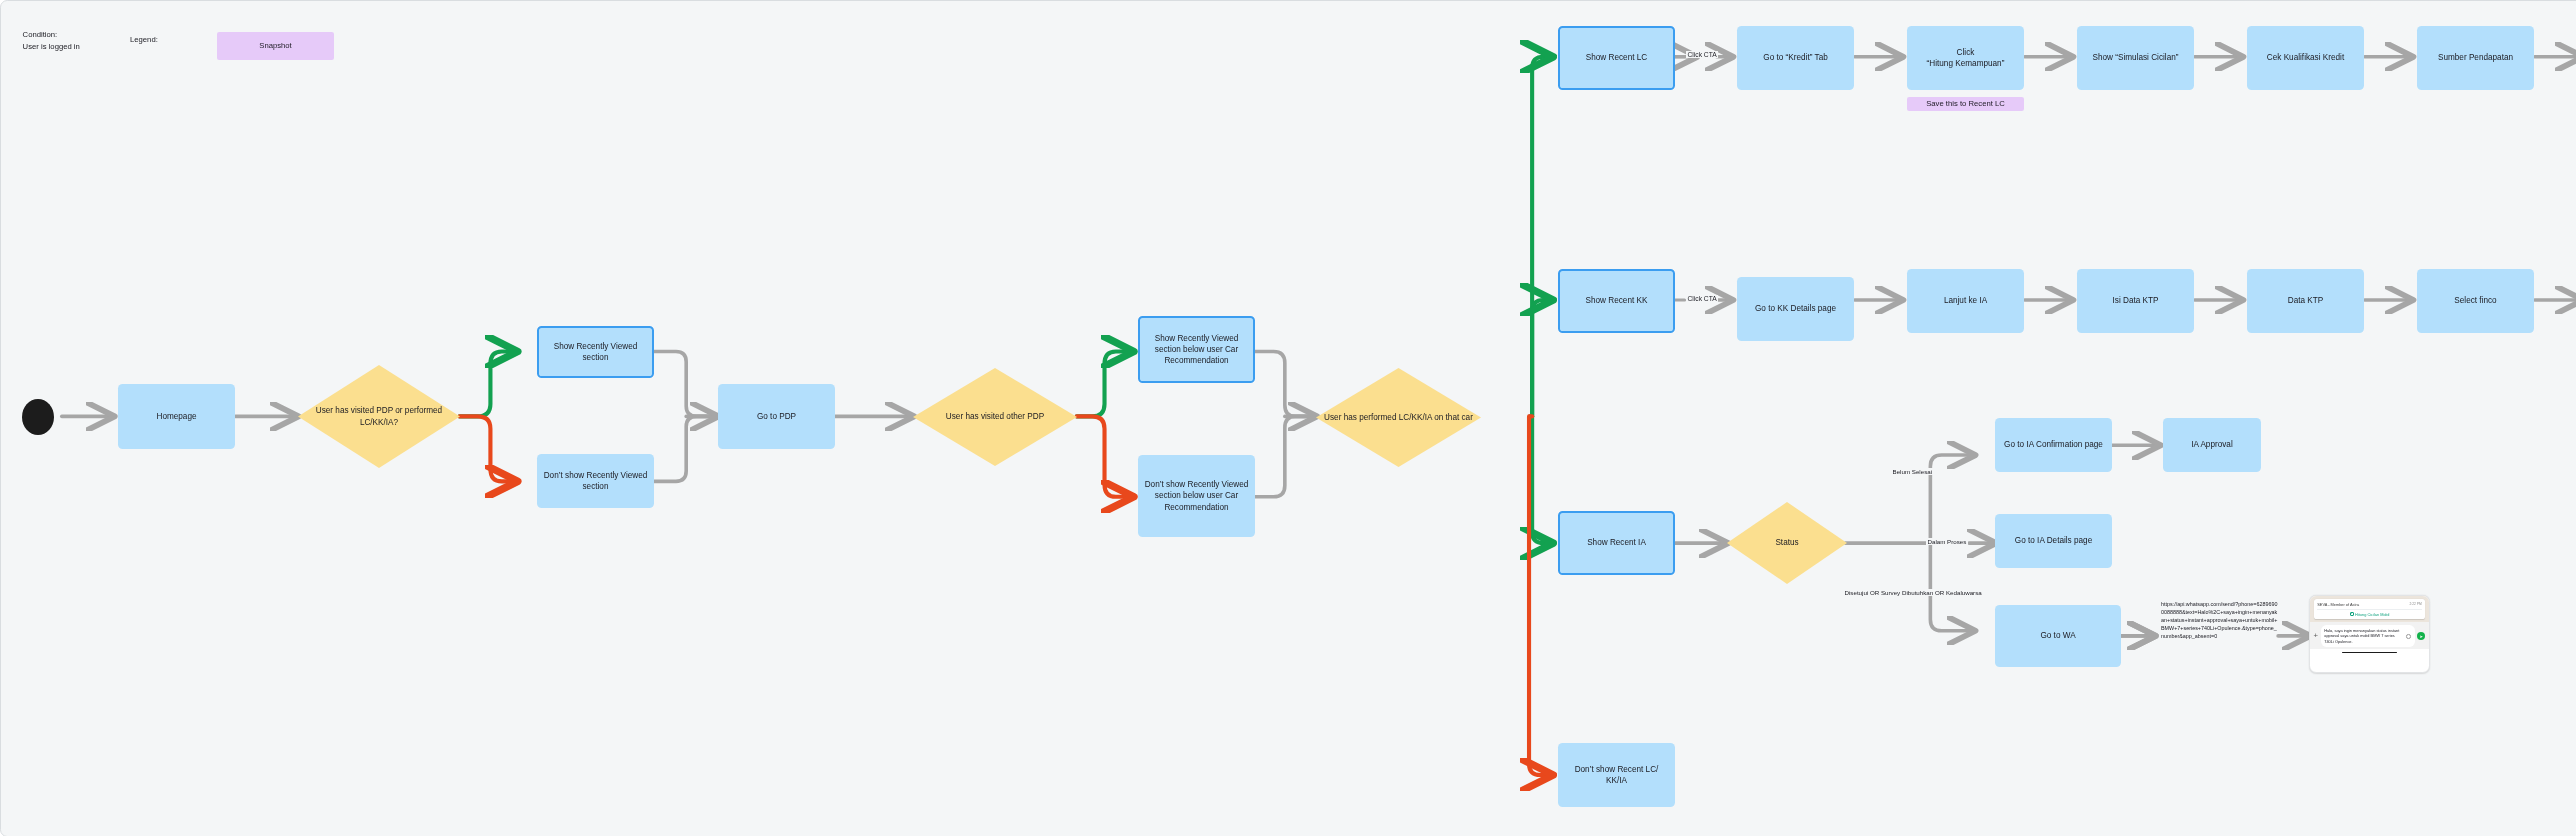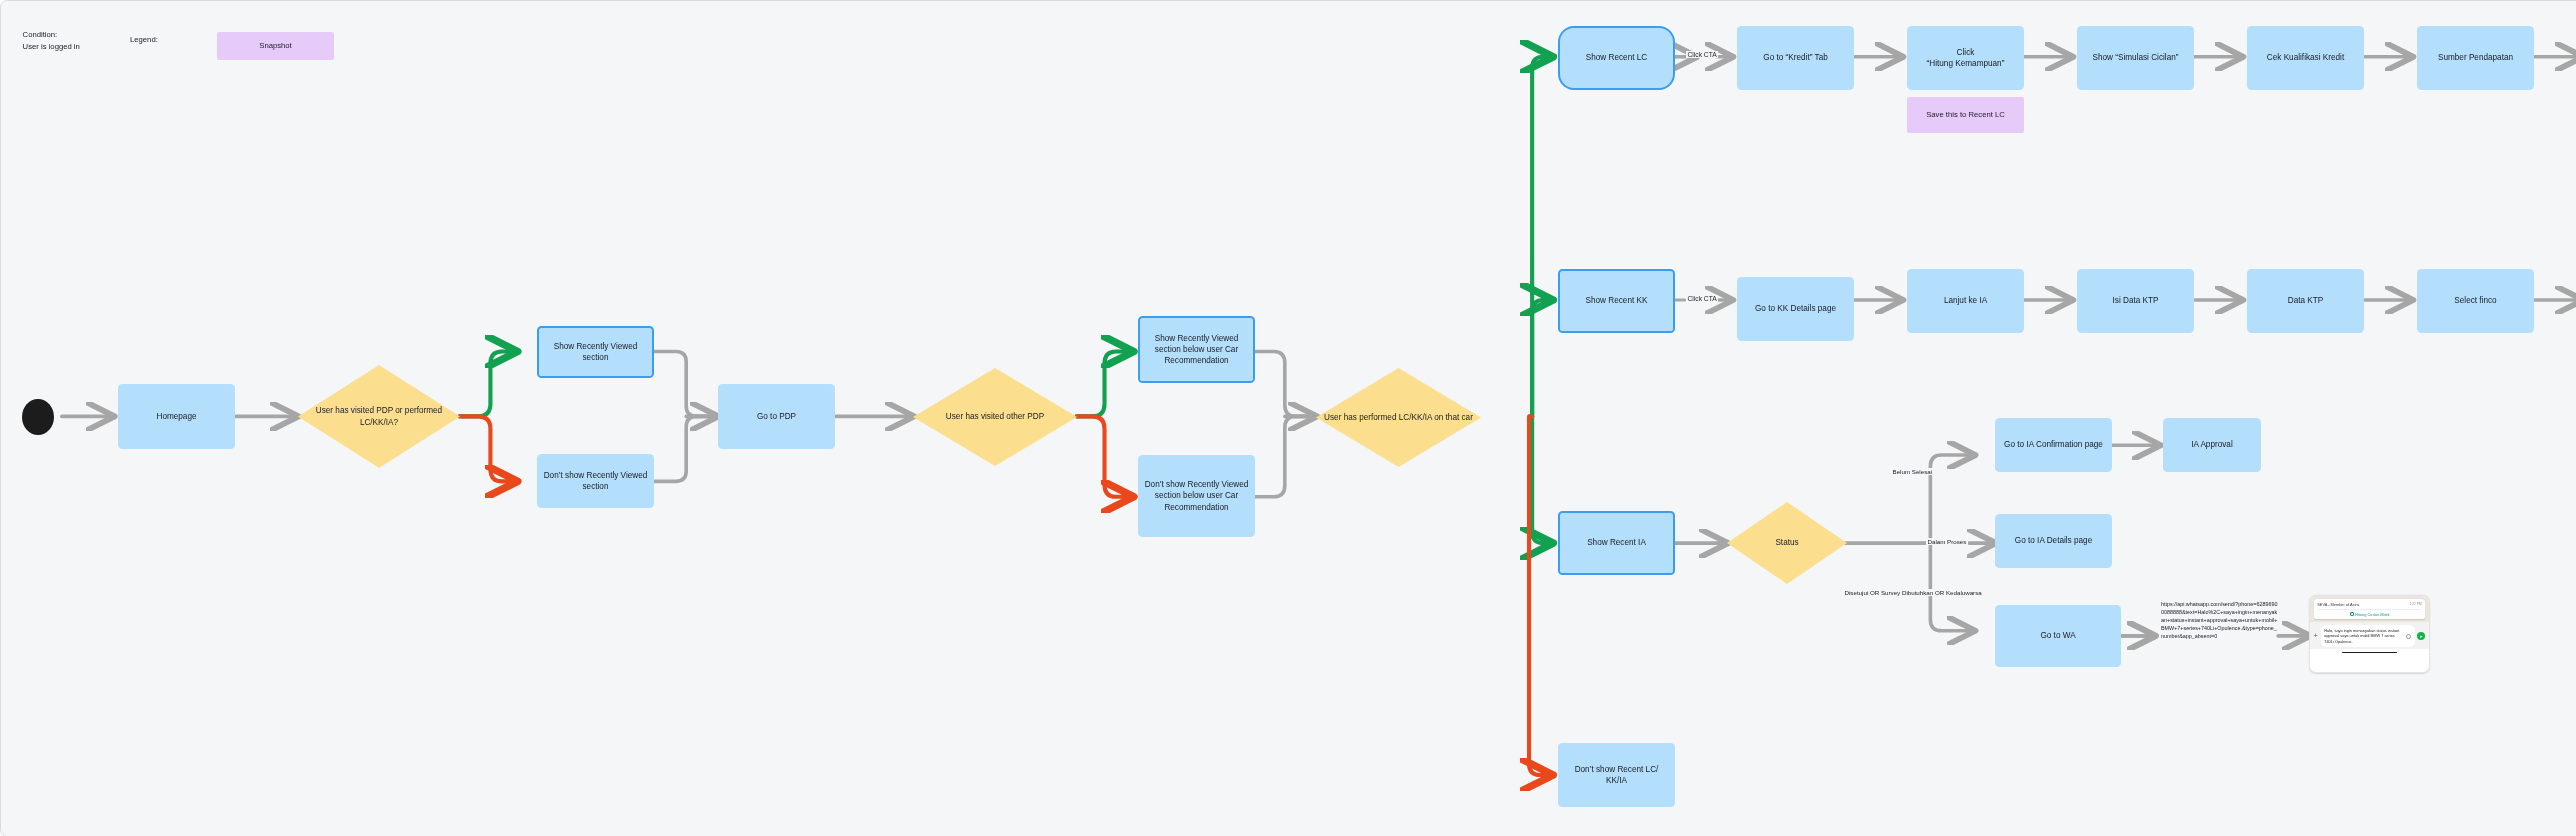--- a/index.html
+++ b/index.html
@@ -332,26 +332,26 @@
 
   <div class="node box highlight" style="left:1137px; top:315px; width:117px; height:67px;">Show Recently Viewed section below user Car Recommendation</div>
 
   <div class="node box" style="left:1137px; top:454px; width:117px; height:82px;">Don’t show Recently Viewed section  below user Car Recommendation</div>
 
   <div class="node diamond" style="left:1315px; top:367px; width:165px; height:99px;">
     <span class="dshape"></span>
     <span class="dlabel">User has performed LC/KK/IA on that car</span>
   </div>
 
-  <div class="node box highlight" style="left:1557px; top:25px; width:117px; height:64px;border-radius:16px;">Show Recent LC</div>
+  <div class="node box highlight" style="left:1557px; top:25px; width:117px; height:64px;">Show Recent LC</div>
   <div class="edge-label" style="left:1685px; top:50px;">Click CTA</div>
   <div class="node box" style="left:1736px; top:25px; width:117px; height:64px;">Go to “Kredit” Tab</div>
   <div class="node box" style="left:1906px; top:25px; width:117px; height:64px; white-space:pre-line;">Click
 “Hitung Kemampuan”</div>
-  <div class="node snap" style="left:1906px; top:96px; width:117px; height:36px;">Save this to Recent LC</div>
+  <div class="node snap" style="left:1906px; top:96px; width:117px; height:14px;">Save this to Recent LC</div>
   <div class="node box" style="left:2076px; top:25px; width:117px; height:64px;">Show “Simulasi Cicilan”</div>
   <div class="node box" style="left:2246px; top:25px; width:117px; height:64px;">Cek Kualifikasi Kredit</div>
   <div class="node box" style="left:2416px; top:25px; width:117px; height:64px;">Sumber Pendapatan</div>
 
   <div class="node box highlight" style="left:1557px; top:268px; width:117px; height:64px;text-align:right;">Show Recent KK</div>
   <div class="edge-label" style="left:1685px; top:294px;">Click CTA</div>
   <div class="node box" style="left:1736px; top:276px; width:117px; height:64px;">Go to KK Details page</div>
   <div class="node box" style="left:1906px; top:268px; width:117px; height:64px;">Lanjut ke IA</div>
   <div class="node box" style="left:2076px; top:268px; width:117px; height:64px;">Isi Data KTP</div>
   <div class="node box" style="left:2246px; top:268px; width:117px; height:64px;">Data KTP</div>

